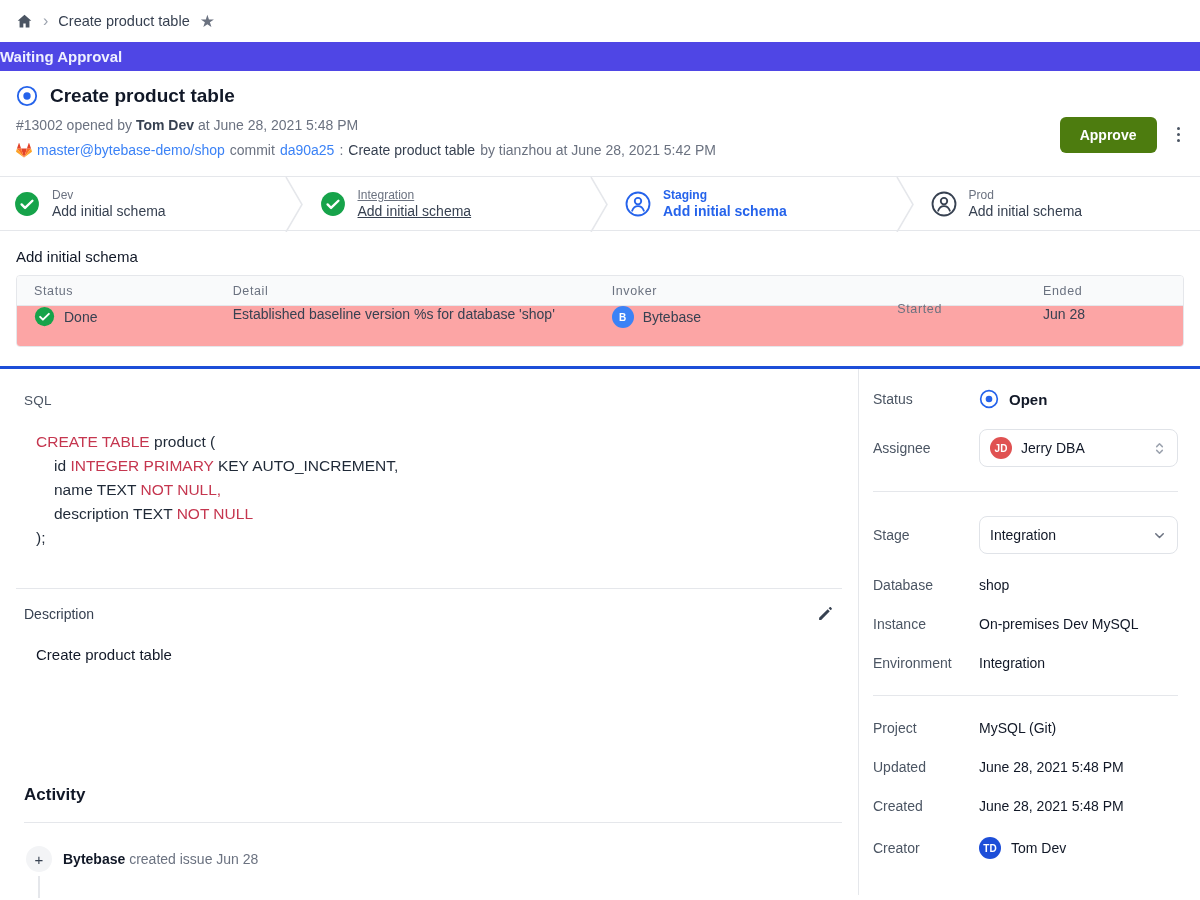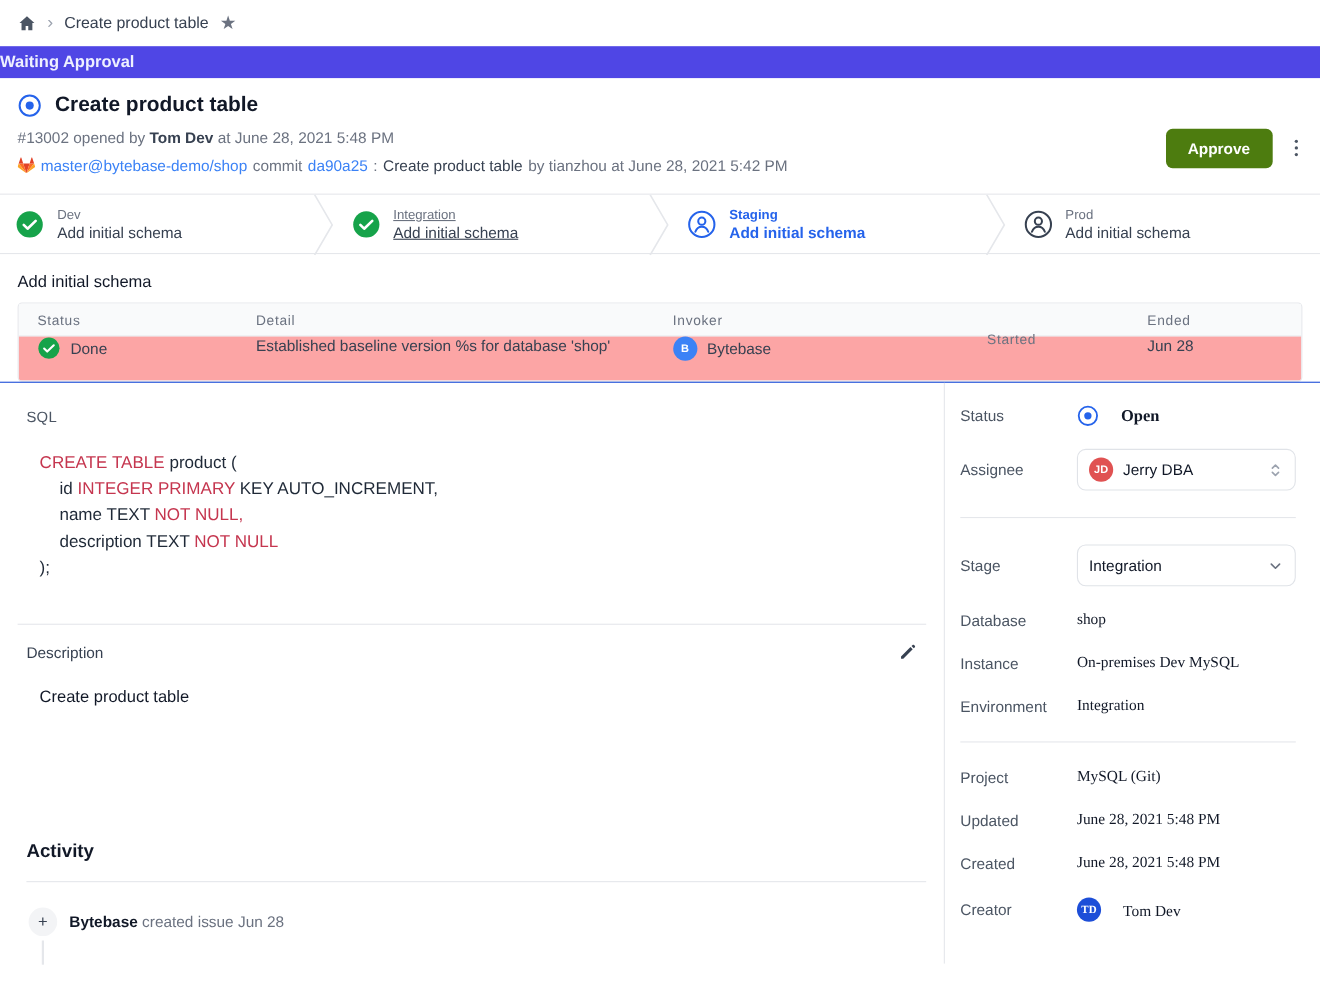--- a/index.html
+++ b/index.html
@@ -54,21 +54,21 @@
   .col-started { width:12.5%;margin-top:37px; }
   .col-ended { flex:1; }
 
   .avatar { width:22px; height:22px; border-radius:50%; color:#fff; font-size:10px; font-weight:700;
     display:flex; align-items:center; justify-content:center; flex:0 0 auto; }
   .avatar.blue { background:#3b82f6; }
   .avatar.red { background:#e05252; }
   .avatar.teal { background:#1d4ed8; }
 
   
-  .split { display:flex; border-top:1px solid #1d4ed8; height:529px; }
+  .split { display:flex; border-top:3px solid #1d4ed8; margin-top:19px; height:529px; }
   .main-col { flex:1; position:relative; }
   .sidebar { width:342px; border-left:1px solid #e5e7eb; padding:20px 22px 0 14px; }
 
   .sql-label { padding:24px 0 0 24px; font-size:13.5px; color:#4b5563; letter-spacing:.02em; }
   .sql-code { margin:22px 0 0 36px; font-size:15.5px; line-height:24px; color:#1f2937; }
   .sql-code .kw { color:#c5364f; }
 
   .left-divider { border-top:1px solid #e5e7eb; margin:38px 16px 0 16px; }
   .desc-header { display:flex; justify-content:space-between; align-items:center; padding:16px 24px 0 24px; }
   .desc-label { font-size:14px; color:#374151; }
@@ -80,21 +80,21 @@
   .activity-entry { margin:23px 0 0 26px; display:flex; align-items:center; gap:11px; }
   .plus-circle { width:26px; height:26px; border-radius:50%; background:#f3f4f6; color:#374151;
     display:flex; align-items:center; justify-content:center; font-size:15px; }
   .entry-text { font-size:14px; color:#6b7280; }
   .entry-actor { color:#111827; font-weight:600; }
   .timeline-line { width:2px; height:22px; background:#e5e7eb; margin:4px 0 0 38px; }
 
   
   .side-row { display:grid; grid-template-columns:106px 1fr; align-items:center; }
   .side-label { font-size:14px; color:#4b5563; }
-  .side-value { font-size:14px; color:#111827; font-weight:500; display:flex; align-items:flex-end; gap:20px;font-family:Liberation Serif, serif; }
+  .side-value { font-size:14px; color:#111827; font-weight:500; display:flex; align-items:center; gap:10px; }
   .row-status { margin-bottom:20px; }
   .status-text { font-size:15px; font-weight:600; }
   .select-box { height:38px; border:1px solid #e0e3e8; border-radius:8px; background:#fff;
     display:flex; align-items:center; gap:9px; padding:0 10px 0 10px; cursor:pointer; width:100%; }
   .select-box .grow { flex:1; }
   .side-divider { border-top:1px solid #e5e7eb; margin:24px 0; }
   .info-row { margin-bottom:23px; }
   .row-stage { margin-bottom:23px; }
   .select-text { font-size:14px; color:#111827; }
 </style>

